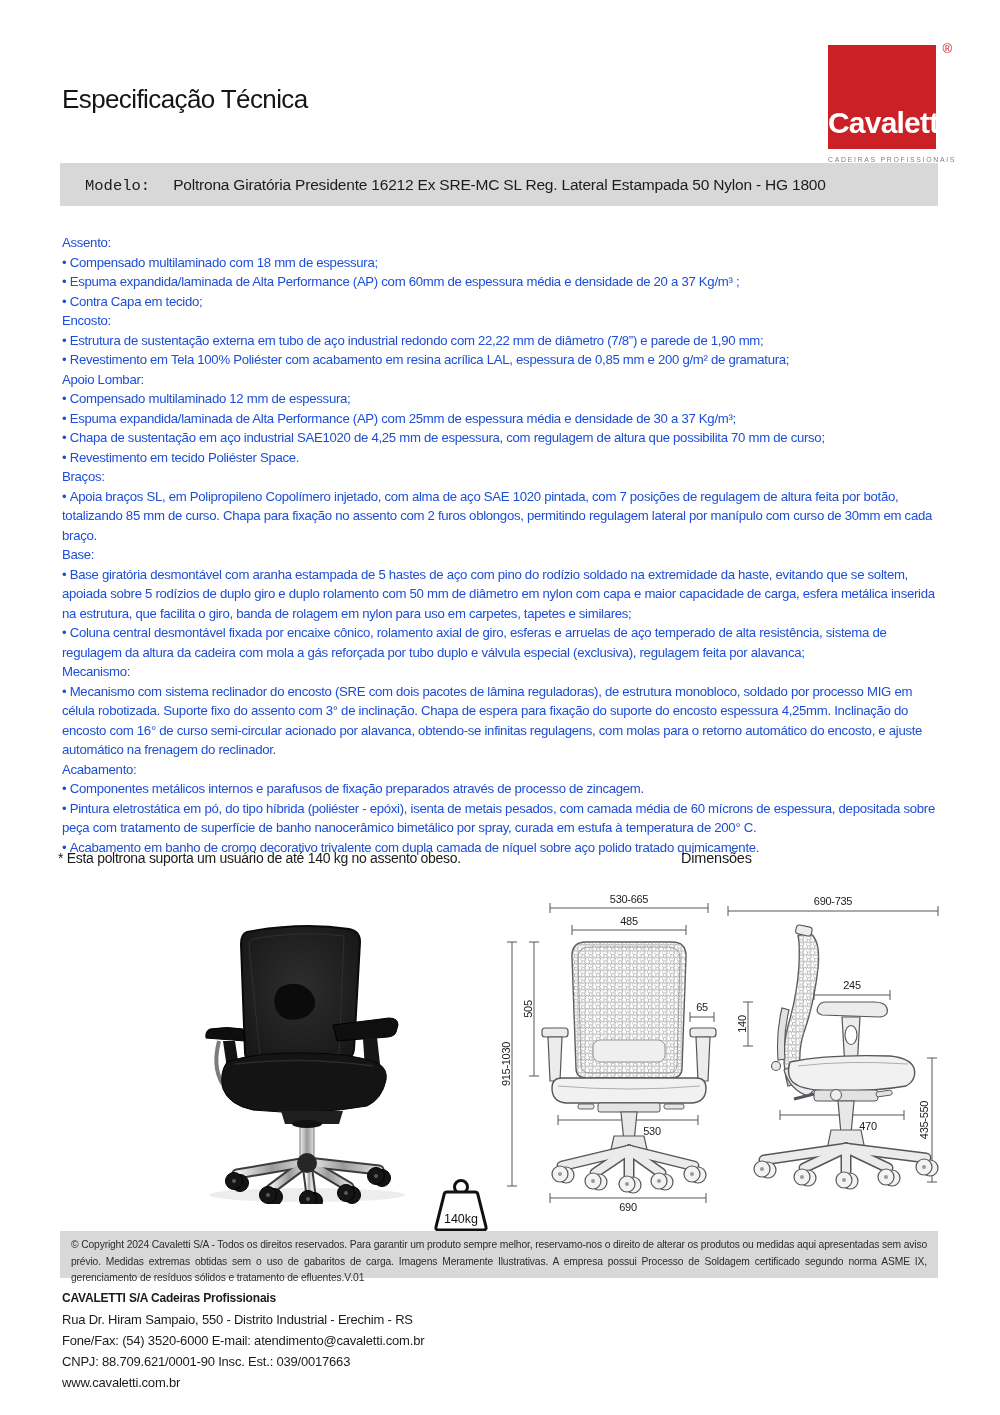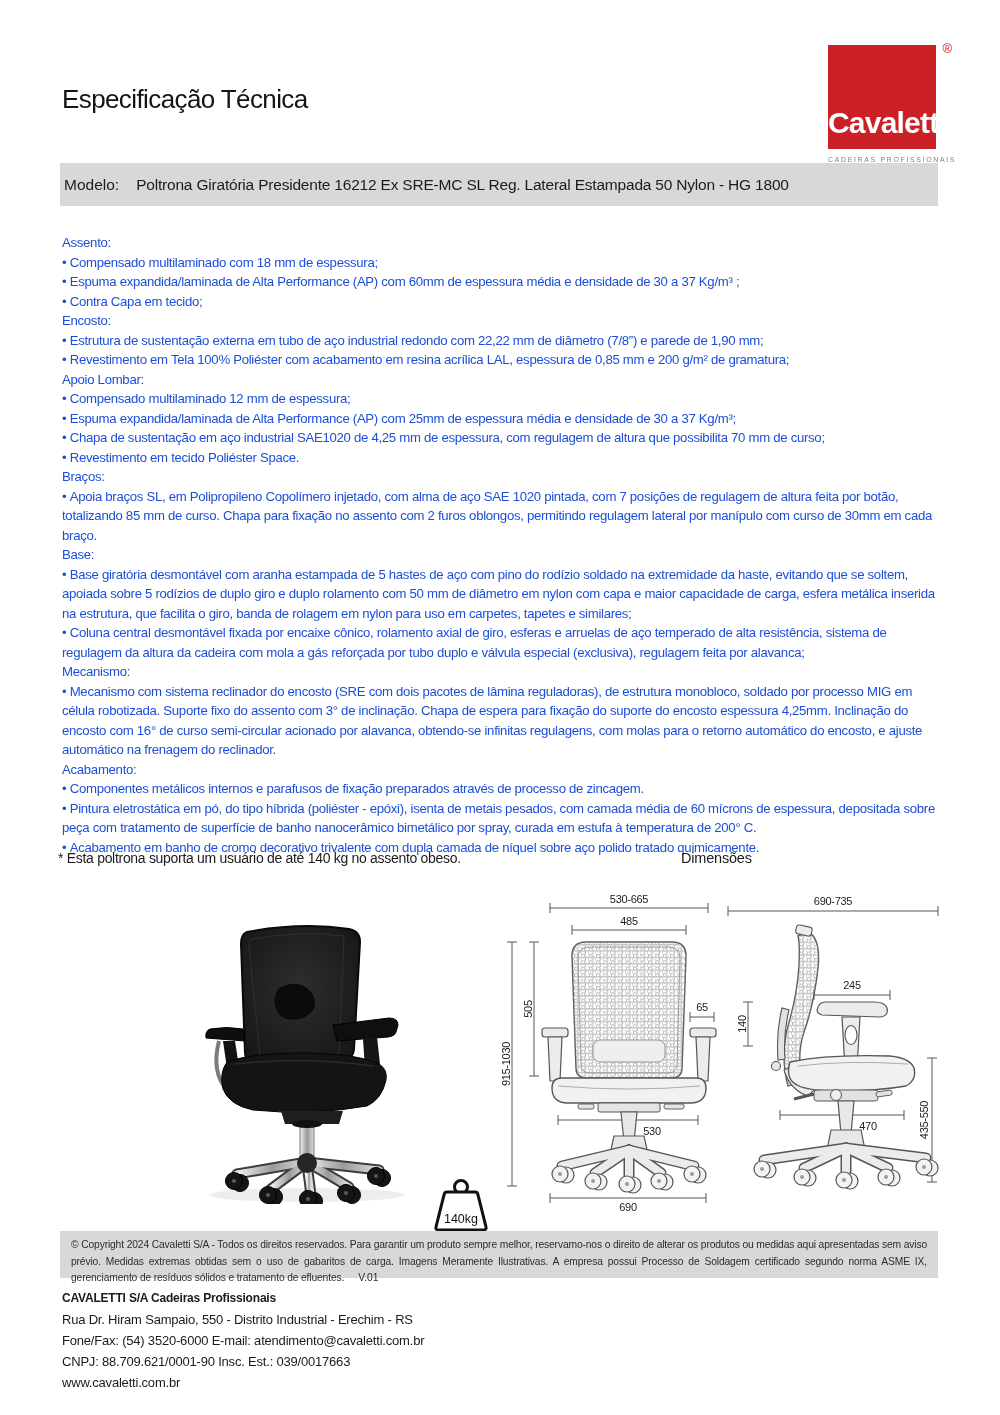--- a/index.html
+++ b/index.html
@@ -9,42 +9,42 @@
   
   .title{position:absolute;left:62px;top:84px;font-size:26px;letter-spacing:-0.6px;color:#141414;font-weight:400;}
   .logo-wrap{position:absolute;left:828px;top:45px;width:108px;}
   .logo-box{position:relative;width:108px;height:104px;background:#cb2026;}
   .logo-text{position:absolute;left:0;right:0;bottom:9px;text-align:center;color:#fff;font-size:30px;font-weight:700;letter-spacing:-0.8px;}
   .logo-reg{position:absolute;right:-16px;top:-4px;color:#cb2026;font-size:13px;}
   .logo-tagline{margin-top:7px;text-align:center;font-size:6.9px;letter-spacing:1.7px;color:#7f7f7f;white-space:nowrap;}
 
   
   .model-bar{position:absolute;left:60px;top:163px;width:878px;height:43px;background:#d8d8d8;line-height:43px;font-size:15.5px;color:#1c1c1c;white-space:nowrap;overflow:hidden;}
-  .model-bar .lbl{margin-left:4px;}
-  .model-bar .val{margin-left:17px;letter-spacing:-0.2px;}
+  .model-bar .lbl{margin-left:25px;font-family:Liberation Mono, monospace;}
+  .model-bar .val{margin-left:23px;letter-spacing:-0.2px;}
 
   
   .content{position:absolute;left:62px;top:233px;width:878px;font-size:13.2px;line-height:19.5px;letter-spacing:-0.3px;color:#1d4ed8;}
   .sec-heading{font-weight:400;}
   .bullet-item::before{content:"\2022\00a0";}
   .note{position:absolute;left:58px;top:850px;font-size:14px;letter-spacing:-0.3px;text-align:right;}
   .dim-label{position:absolute;left:681px;top:850px;font-size:14.5px;letter-spacing:-0.2px;}
 
   
   .chair-photo{position:absolute;left:183px;top:912px;}
   .front-view{position:absolute;left:500px;top:890px;}
   .side-view{position:absolute;left:718px;top:894px;}
   .weight-icon{position:absolute;left:430px;top:1178px;}
   svg text{font-family:"Liberation Sans","DejaVu Sans",sans-serif;}
   .dimtxt{font-size:11px;fill:#222;letter-spacing:-0.3px;}
   .dim{stroke:#55565c;stroke-width:1;}
 
   
   .copy-bar{position:absolute;left:60px;top:1231px;width:878px;height:47px;background:#d8d8d8;box-sizing:border-box;padding:6px 11px;font-size:10.3px;line-height:1.62;color:#2d2d2d;letter-spacing:-0.15px;text-align:justify;}
-  .copy-bar .ver{margin-left:14px;letter-spacing:0;}
+  .copy-bar .ver{letter-spacing:0;}
 
   
   .footer{position:absolute;left:62px;top:1288px;font-size:13px;line-height:21px;color:#1b1b1b;letter-spacing:-0.2px;}
   .footer .company{font-weight:700;font-size:12px;}
 </style>
 </head>
 <body>
 
 <div class="page">
 
@@ -80,21 +80,21 @@
   </div>
 
   <div class="content">
 
       <div class="section">
         <div class="sec-heading">Assento:</div>
         <div class="sec-items">
 
             <div class="bullet-item">Compensado multilaminado com 18 mm de espessura;</div>
 
-            <div class="bullet-item">Espuma expandida/laminada de Alta Performance (AP) com 60mm de espessura média e densidade de 30 a 37 Kg/m³ ;</div>
+            <div class="bullet-item">Espuma expandida/laminada de Alta Performance (AP) com 60mm de espessura média e densidade de 20 a 37 Kg/m³ ;</div>
 
             <div class="bullet-item">Contra Capa em tecido;</div>
 
           </div>
       </div>
 
       <div class="section">
         <div class="sec-heading">Encosto:</div>
         <div class="sec-items">
 

